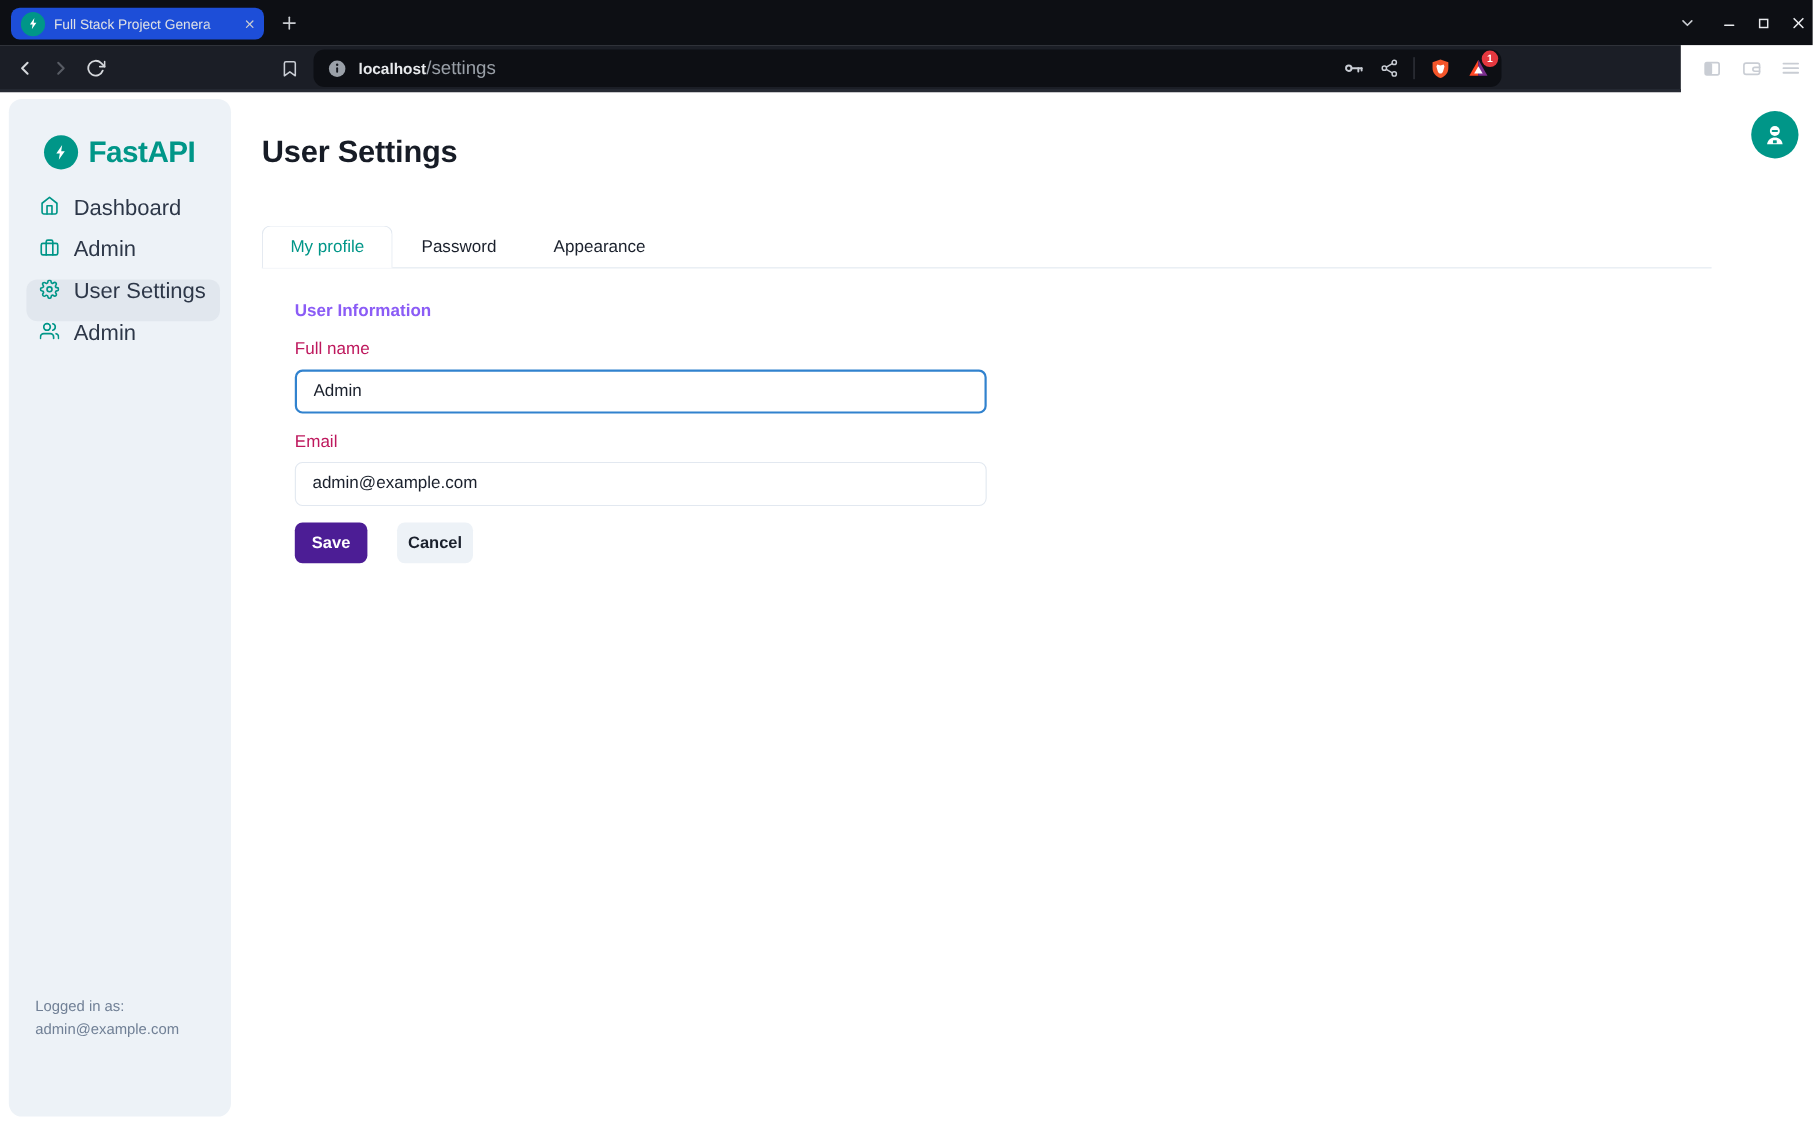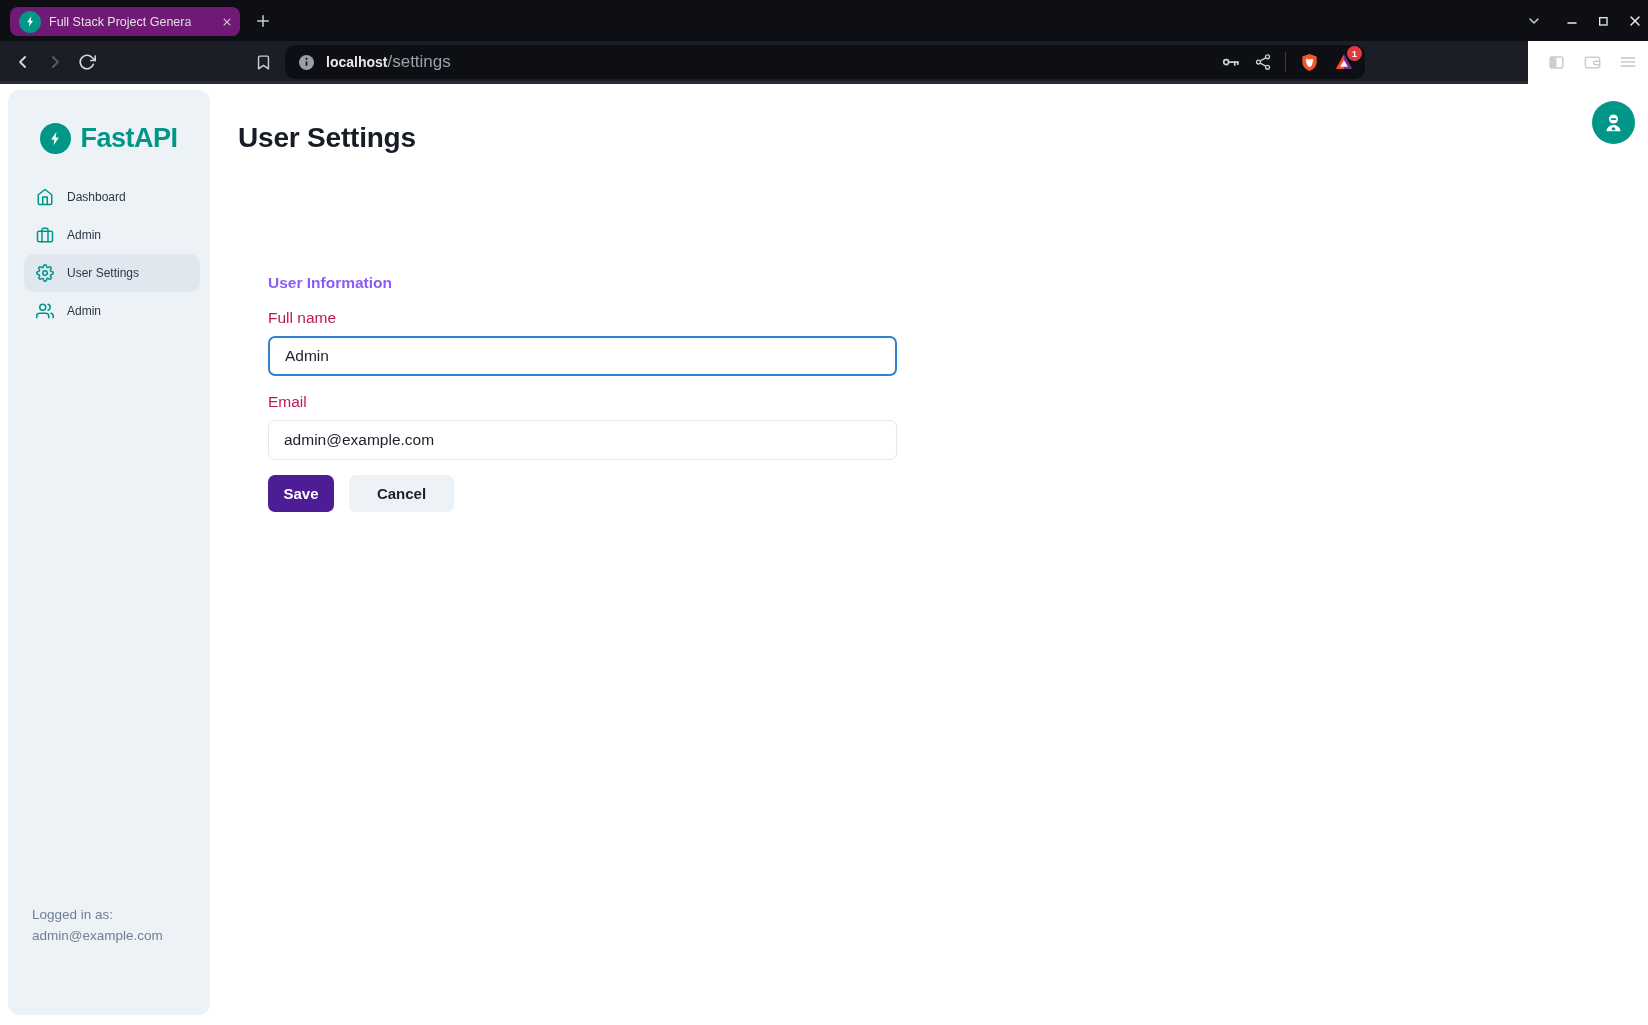--- a/index.html
+++ b/index.html
@@ -12,21 +12,21 @@
   }
   svg { display:block; }
 
   
   .tabbar {
     position:absolute; top:0; left:0; width:1648px; height:41px;
     background:#0d0f14;
   }
   .browser-tab {
     position:absolute; left:10px; top:7px; width:230px; height:29px;
-    background:#701a75; border-radius:8px;
+    background:#1d4ed8; border-radius:8px;
     display:flex; align-items:center; padding:0 6px 0 9px;
   }
   .favicon {
     width:22px; height:22px; border-radius:50%; background:#009688;
     display:flex; align-items:center; justify-content:center;
     flex:0 0 auto; margin-right:8px;
   }
   .tab-title {
     color:#dfe1e5; font-size:12.5px; white-space:nowrap; overflow:hidden;
     flex:1;
@@ -100,23 +100,23 @@
     display:flex; align-items:center; justify-content:center; gap:9px;
   }
   .logo-badge {
     width:31px; height:31px; border-radius:50%; background:#009688;
     display:flex; align-items:center; justify-content:center;
   }
   .logo-text { color:#009688; font-size:27px; font-weight:700; letter-spacing:-0.5px;text-align:center; }
 
   .nav-list { position:absolute; top:88px; left:16px; right:10px; }
   .nav-item {
-    height:38px; display:flex; align-items:center; gap:13px;
+    height:38px; display:flex; align-items:flex-start; gap:13px;
     padding-left:12px; border-radius:10px; cursor:pointer;
-    color:#2d3748; font-size:12px;
+    color:#2d3748; font-size:20px;
   }
   .nav-item .nicon { color:#009688; display:flex; }
   .nav-item.active { background:#e1e7ee; }
 
   .sidebar-footer {
     position:absolute; left:24px; bottom:68px;
     color:#718096; font-size:13.5px; line-height:1.55;
   }
 
   .avatar-btn {
@@ -161,21 +161,21 @@
   }
   .input-fullname { top:252px; border:2px solid #3182ce; }
   .input-email    { top:336px; border:1px solid #e2e8f0; }
 
   .btn {
     position:absolute; top:391px; height:37px; border:none; border-radius:7px;
     font-size:15px; font-weight:700; cursor:pointer;
     font-family:"Liberation Sans",sans-serif;
   }
   .btn-save   { left:268px; width:66px; background:#4c1d95; color:#ffffff; }
-  .btn-cancel { left:349px; width:105px; background:#edf2f7; color:#1a202c; }
+  .btn-cancel { left:361px; width:69px; background:#edf2f7; color:#1a202c; }
 </style>
 </head>
 <body>
 
 <div class="tabbar">
 
   <div class="browser-tab">
     <span class="favicon">
       <svg width="13" height="13" viewBox="0 0 24 24">
           <path d="M13.4 2.5L5.9 13.4h4.5L9.1 21.5l7.7-11h-4.6l1.2-8z" fill="#fff"></path>
@@ -378,20 +378,25 @@
           <circle cx="12" cy="8.4" r="4.7" fill="#fff"></circle>
           <rect x="9" y="7.6" width="6" height="1.7" rx="0.85" fill="#009688"></rect>
           <path d="M4.6 21c.6-4 3.6-6.4 7.4-6.4s6.8 2.4 7.4 6.4z" fill="#fff"></path>
           <rect x="10.2" y="17.2" width="3.6" height="2.8" rx="0.5" fill="#009688"></rect>
         </svg>
     </span>
   </div>
 
   <h1 class="page-title">User Settings</h1>
 
+  <div class="tabs-row">
+    <div class="tab-item active">My profile</div>
+    <div class="tab-item">Password</div>
+    <div class="tab-item">Appearance</div>
+  </div>
 
   <div class="section-heading">User Information</div>
 
   <label class="field-label lbl-fullname">Full name</label>
   <input class="text-input input-fullname" type="text" value="Admin" style="">
 
   <label class="field-label lbl-email">Email</label>
   <input class="text-input input-email" type="text" value="admin@example.com" style="">
 
   <button class="btn btn-save">Save</button>

